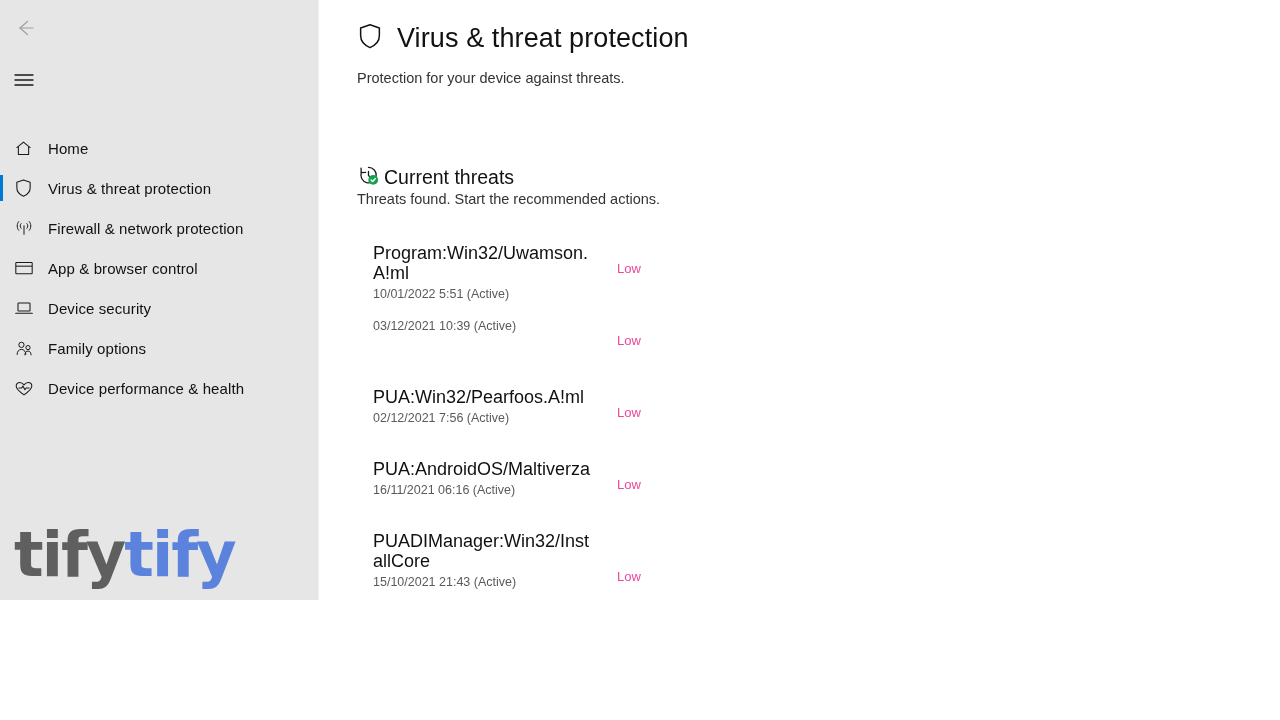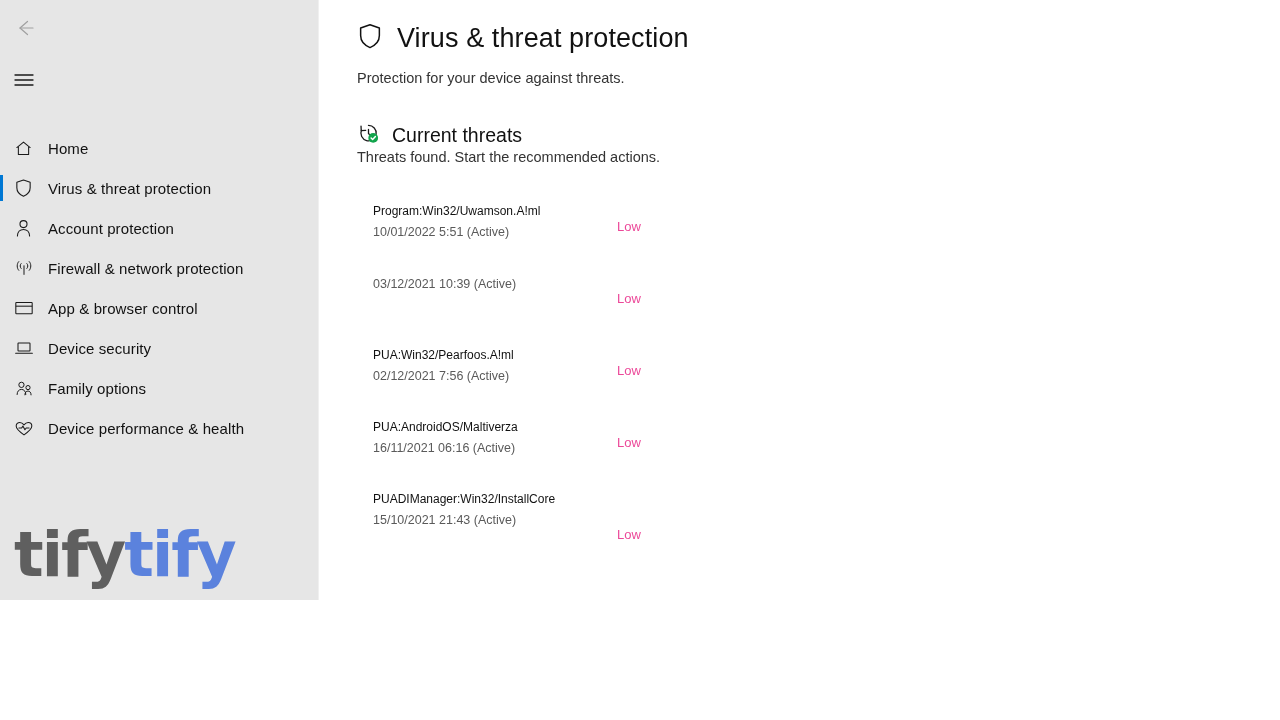--- a/index.html
+++ b/index.html
@@ -89,43 +89,43 @@
     letter-spacing: 0.1px;
   }
   .page-subtitle {
     margin-top: 16px;
     font-size: 14.5px;
     color: #333333;
   }
 
   .section-header-row {
     display: flex; align-items: center;
-    gap: 12px;
-    margin-top: 36px;
+    gap: 4px;
+    margin-top: 78px;
   }
   .section-title {
     font-size: 19.5px;
     color: #111111;
   }
   .section-subtitle {
     font-size: 14.5px;
     color: #333333;
   }
 
   
   .threat-list { margin-top: 36px; }
   .threat-row {
     display: flex;
     align-items: flex-start;
     min-height: 72px;
     padding-left: 16px;
   }
   .threat-info { width: 226px; flex: 0 0 226px; }
   .threat-name {
-    font-size: 12px;
+    font-size: 18px;
     color: #111111;
     line-height: 20px;
     word-break: break-word;
   }
   .threat-time {
     font-size: 12.5px;
     color: #5a5a5a;
     margin-top: 3px;
     line-height: 16px;
     white-space: nowrap;
@@ -175,30 +175,20 @@
       <div class="nav-item selected">
         <span class="accent"></span>
         <span class="nav-icon">
           <svg width="19" height="20" viewBox="0 0 20 21" fill="none" stroke="#1a1a1a" stroke-width="1.15">
             <path d="M10 2 L17 4.4 V10.2 C17 14.6 13.9 17.6 10 19.2 C6.1 17.6 3 14.6 3 10.2 V4.4 Z" stroke-linejoin="round"></path>
           </svg>
         </span>
         <span class="nav-label">Virus &amp; threat protection</span>
       </div>
 
-      <div class="nav-item">
-        <span class="accent"></span>
-        <span class="nav-icon">
-          <svg width="19" height="20" viewBox="0 0 20 21" fill="none" stroke="#1a1a1a" stroke-width="1.15">
-            <circle cx="10" cy="6.4" r="3.7"></circle>
-            <path d="M3.6 19 C3.6 14.6 6.5 12 10 12 C13.5 12 16.4 14.6 16.4 19" stroke-linecap="round"></path>
-          </svg>
-        </span>
-        <span class="nav-label">Account protection</span>
-      </div>
 
       <div class="nav-item">
         <span class="accent"></span>
         <span class="nav-icon">
           <svg width="20" height="19" viewBox="0 0 22 20" fill="none" stroke="#1a1a1a" stroke-width="1.1">
             <path d="M11 7 V16.5" stroke-linecap="round"></path>
             <path d="M7.8 4.6 C6.4 6 6.4 8.4 7.8 9.9" stroke-linecap="round"></path>
             <path d="M14.2 4.6 C15.6 6 15.6 8.4 14.2 9.9" stroke-linecap="round"></path>
             <path d="M5.2 2.4 C2.9 4.7 2.9 9.6 5.2 12" stroke-linecap="round"></path>
             <path d="M16.8 2.4 C19.1 4.7 19.1 9.6 16.8 12" stroke-linecap="round"></path>

